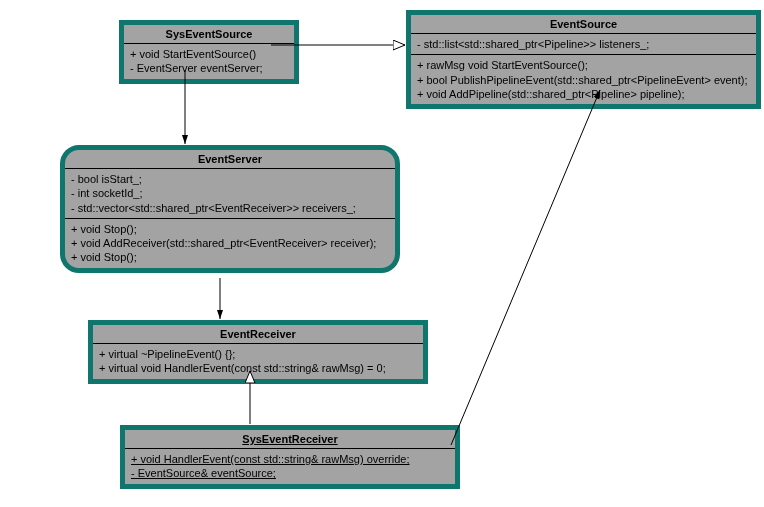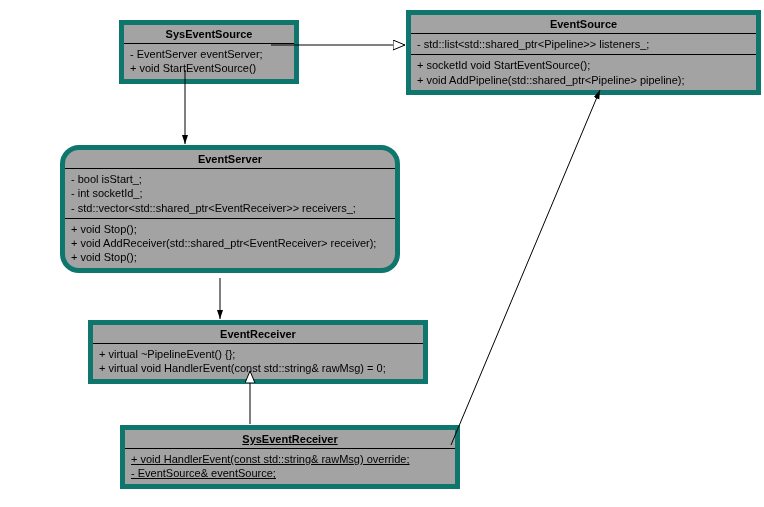--- a/index.html
+++ b/index.html
@@ -43,32 +43,33 @@
     height: 507px;
     pointer-events: none;
   }
 </style>
 </head>
 <body>
 
 <div class="box" style="left:100px; top:20px; width:170px;margin-left:19px;">
   <div class="title">SysEventSource</div>
   <div class="section">
+    <div class="line">+ void StartEventSource()</div>
     <div class="line">- EventServer eventServer;</div>
-    <div class="line">+ void StartEventSource()</div>
   </div>
 </div>
 
 <div class="box" style="left:406px; top:10px; width:345px;">
   <div class="title">EventSource</div>
   <div class="section">
     <div class="line">- std::list&lt;std::shared_ptr&lt;Pipeline&gt;&gt; listeners_;</div>
   </div>
   <div class="section">
-    <div class="line">+ socketId void StartEventSource();</div>
+    <div class="line">+ rawMsg void StartEventSource();</div>
+    <div class="line">+ bool PublishPipelineEvent(std::shared_ptr&lt;PipelineEvent&gt; event);</div>
     <div class="line">+ void AddPipeline(std::shared_ptr&lt;Pipeline&gt; pipeline);</div>
   </div>
 </div>
 
 <div class="box" style="left:60px; top:145px; width:330px;border-radius:19px;">
   <div class="title">EventServer</div>
   <div class="section">
     <div class="line">- bool isStart_;</div>
     <div class="line">- int socketId_;</div>
     <div class="line">- std::vector&lt;std::shared_ptr&lt;EventReceiver&gt;&gt; receivers_;</div>

